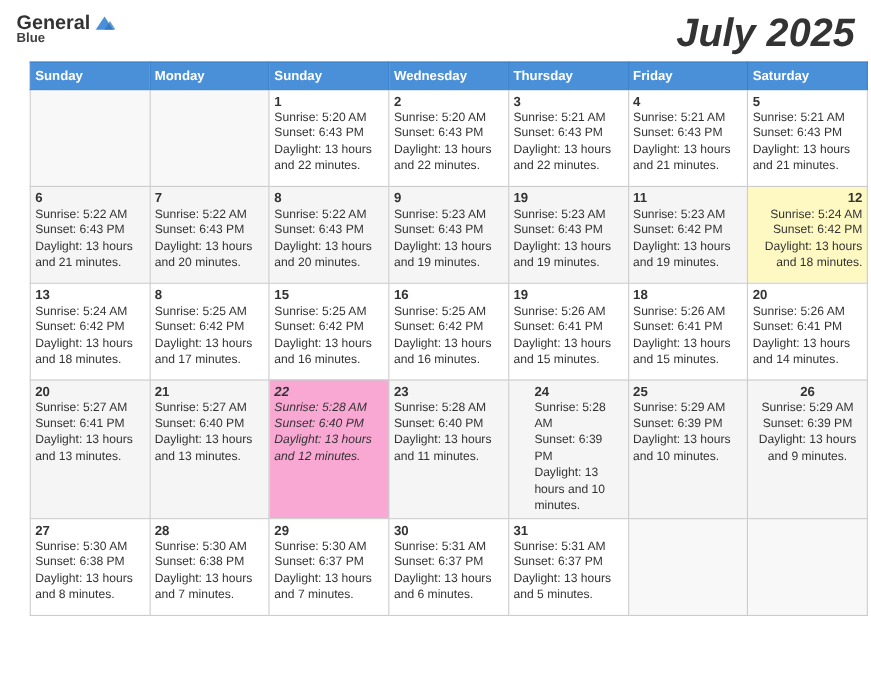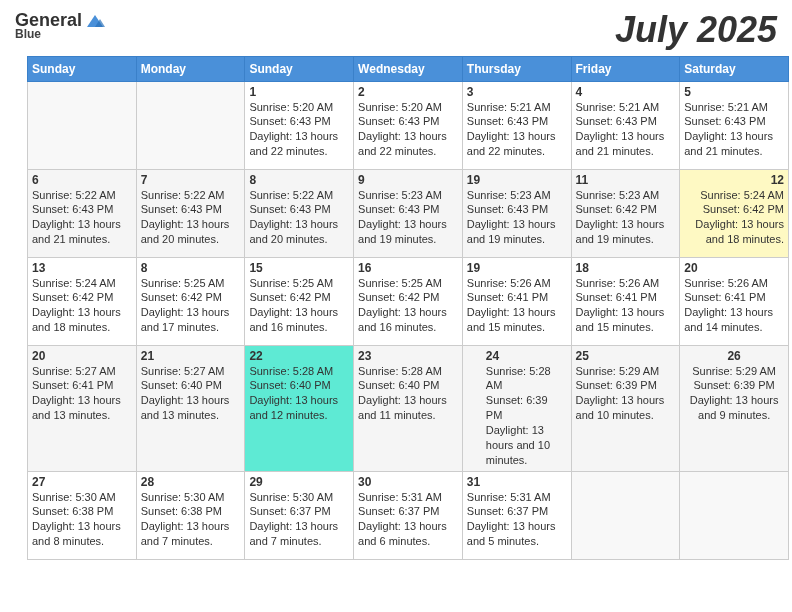--- a/index.html
+++ b/index.html
@@ -217,21 +217,21 @@
         </tr>
         <tr>
           <td class="cal-cell" style="background: rgb(245, 245, 245);">
             <span class="day-num">20</span>
             <div class="day-info">Sunrise: 5:27 AM<br>Sunset: 6:41 PM<br>Daylight: 13 hours and 13 minutes.</div>
           </td>
           <td class="cal-cell" style="background: rgb(245, 245, 245);">
             <span class="day-num">21</span>
             <div class="day-info">Sunrise: 5:27 AM<br>Sunset: 6:40 PM<br>Daylight: 13 hours and 13 minutes.</div>
           </td>
-          <td class="cal-cell" style="background: #5eead4;">
+          <td class="cal-cell" style="background: #f9a8d4; font-style: italic;">
             <span class="day-num">22</span>
             <div class="day-info">Sunrise: 5:28 AM<br>Sunset: 6:40 PM<br>Daylight: 13 hours and 12 minutes.</div>
           </td>
           <td class="cal-cell" style="background: rgb(245, 245, 245);">
             <span class="day-num">23</span>
             <div class="day-info">Sunrise: 5:28 AM<br>Sunset: 6:40 PM<br>Daylight: 13 hours and 11 minutes.</div>
           </td>
           <td class="cal-cell" style="background: rgb(245, 245, 245); padding-left: 23px;">
             <span class="day-num">24</span>
             <div class="day-info">Sunrise: 5:28 AM<br>Sunset: 6:39 PM<br>Daylight: 13 hours and 10 minutes.</div>

